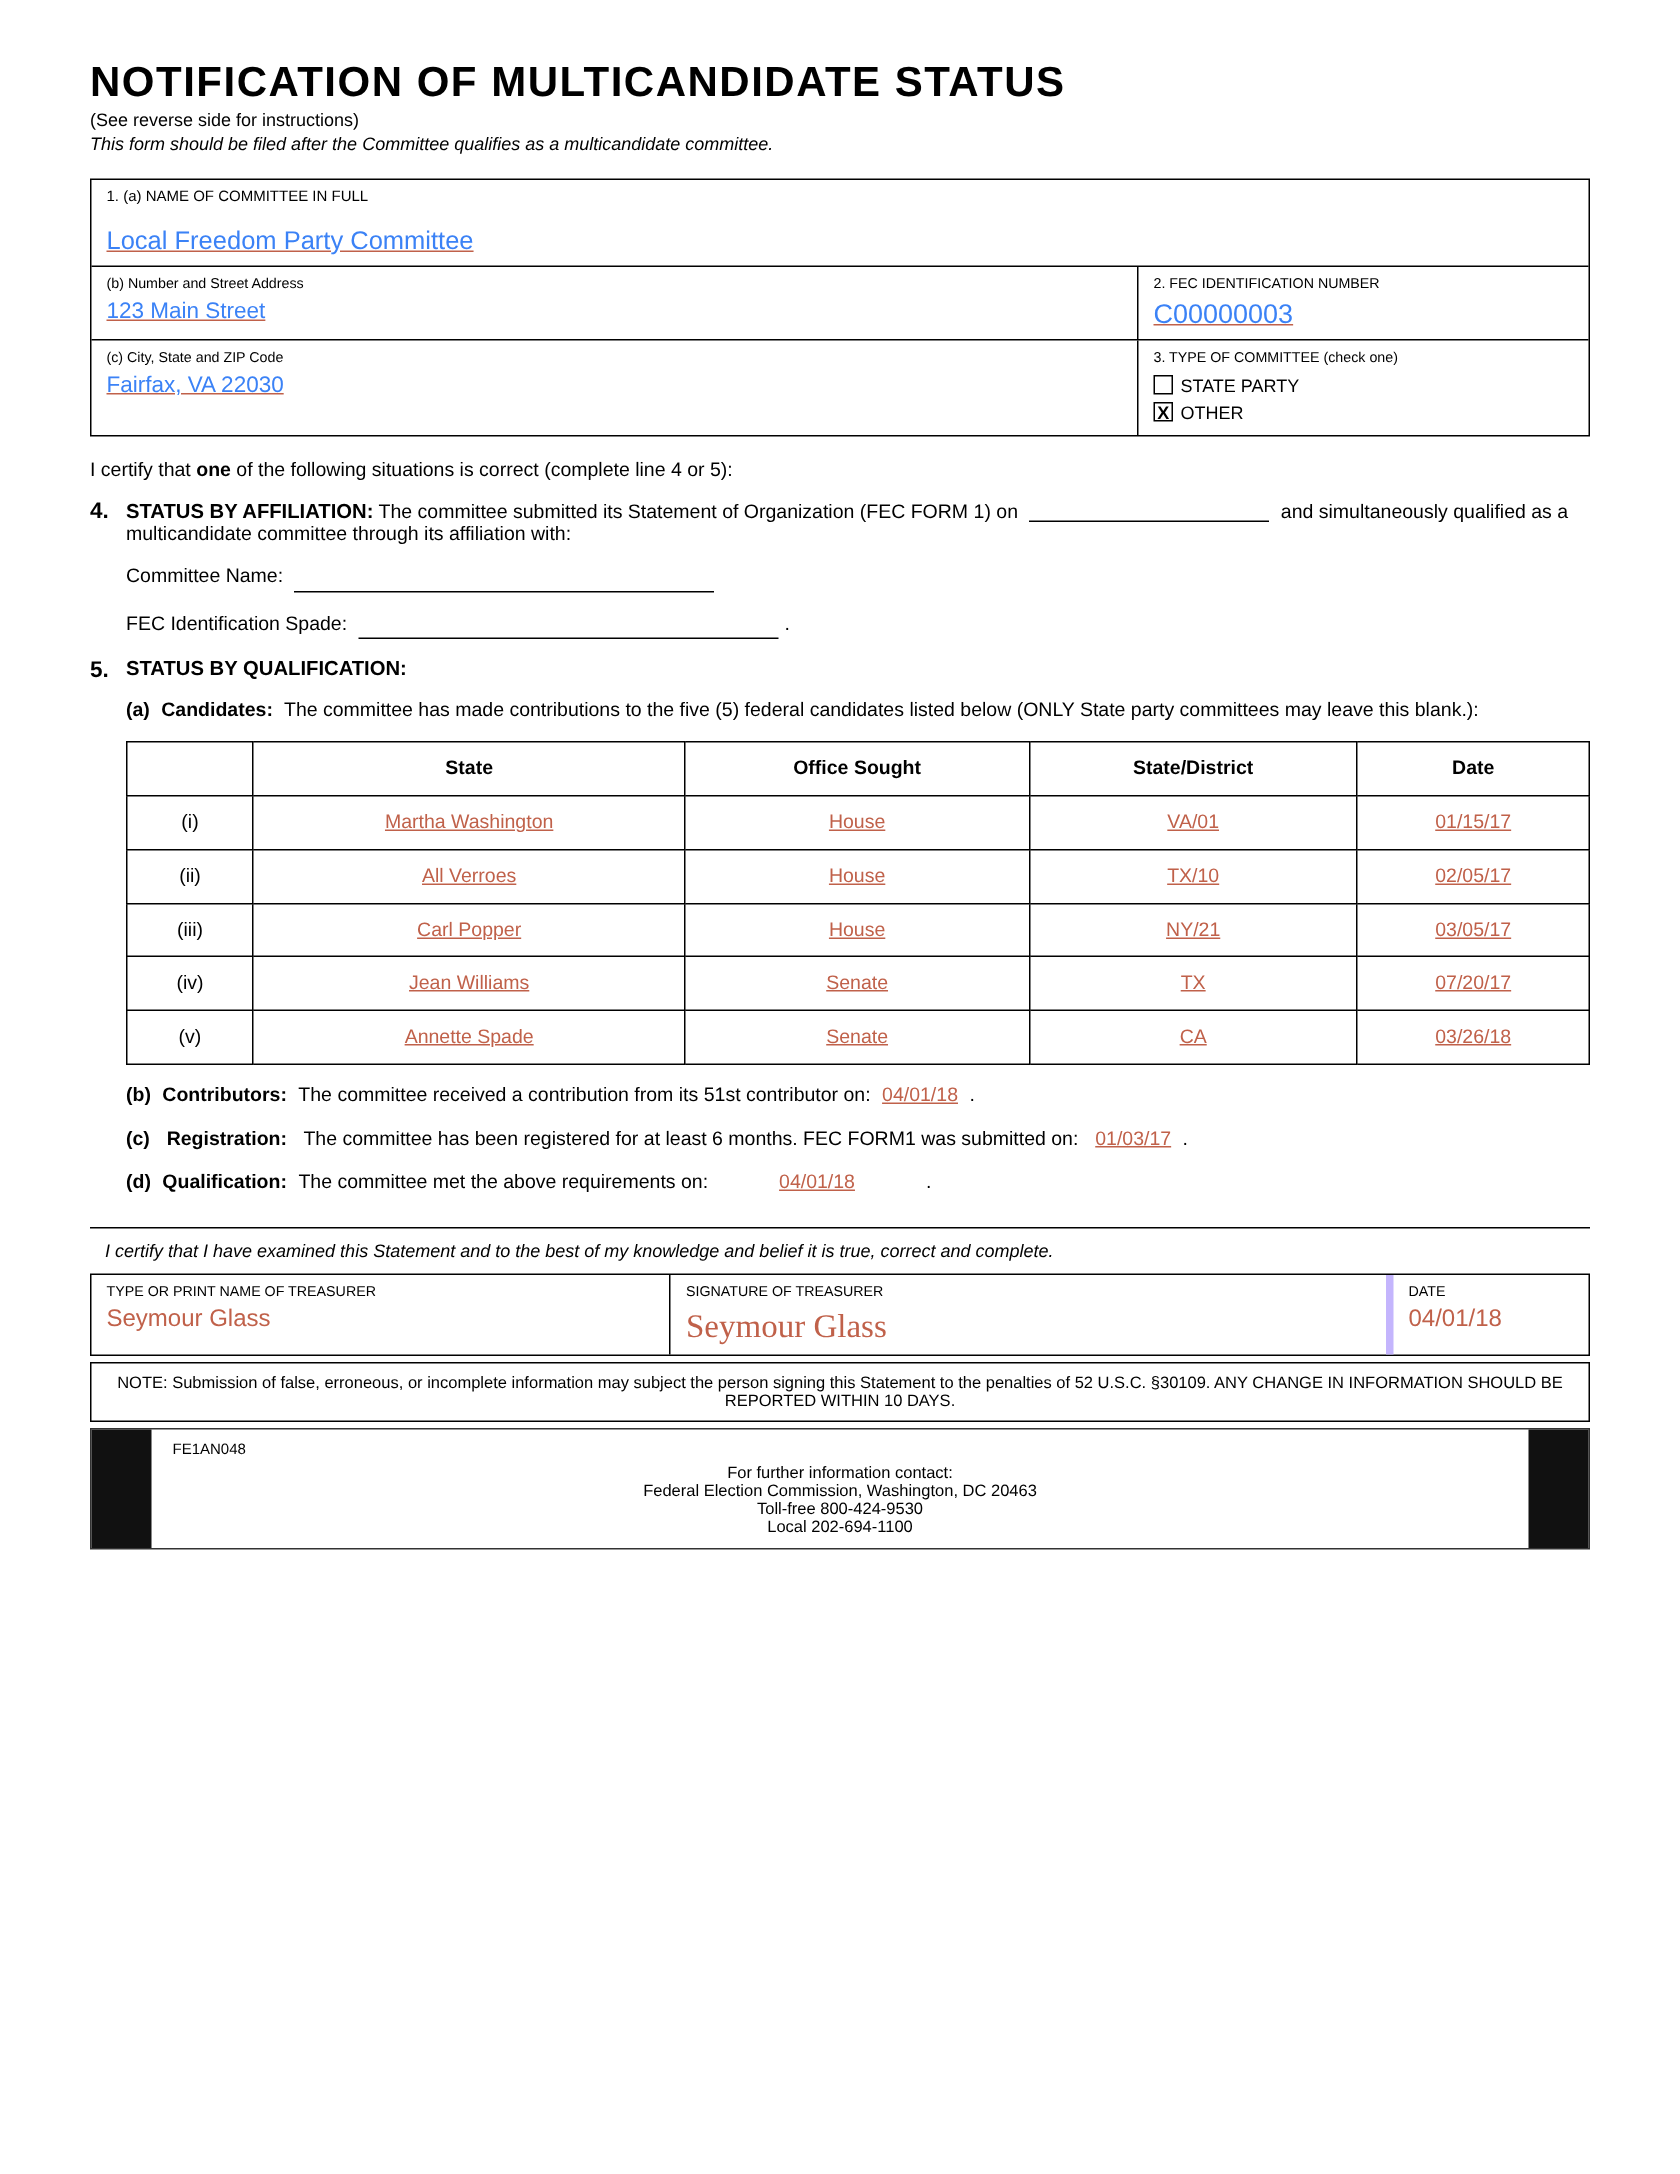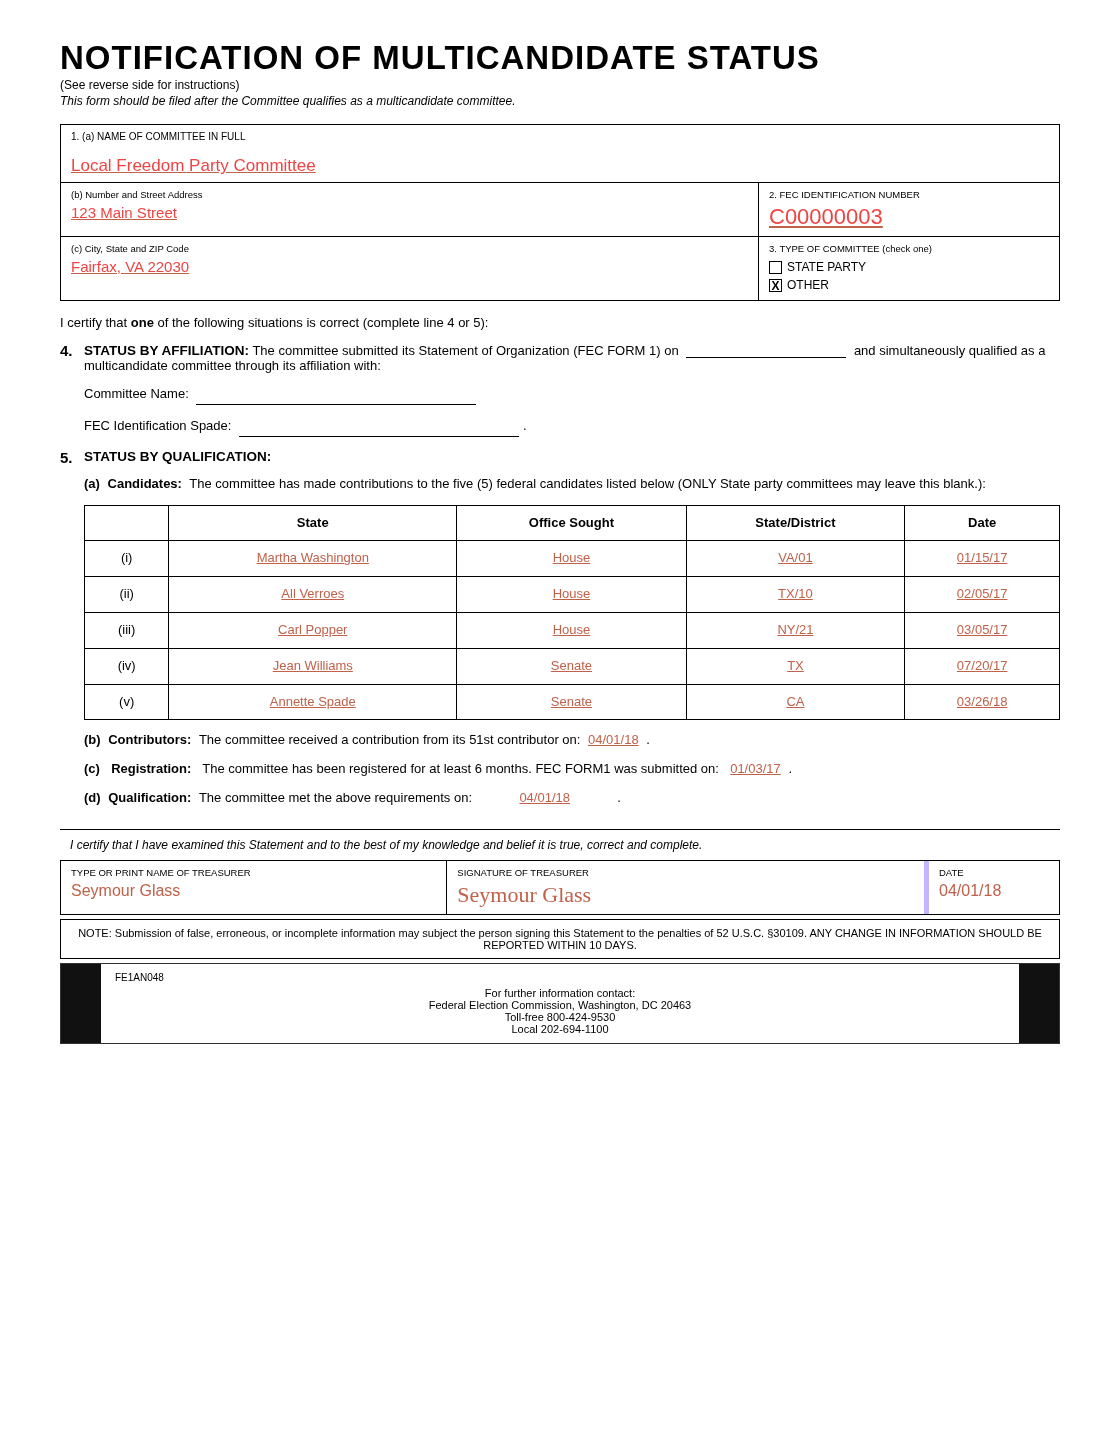--- a/index.html
+++ b/index.html
@@ -6,21 +6,21 @@
     body {
       font-family: Arial, sans-serif;
       font-size: 13px;
       background: #fff;
       color: #000;
       width: 1120px;
       min-height: 1449px;
       padding: 40px 60px;
     }
     .title {
-      font-size: 33px;
+      font-size: 28px;
       font-weight: 900;
       letter-spacing: 1px;
       line-height: 1.1;
       margin-bottom: 2px;
     }
     .subtitle {
       font-size: 12px;
       margin-bottom: 2px;
     }
     .subtitle-italic {
@@ -47,21 +47,21 @@
     .field-side {
       width: 300px;
       padding: 6px 10px;
     }
     .field-label {
       font-size: 10px;
       color: #000;
       margin-bottom: 4px;
     }
     .field-value {
-      color: #ef4444;
+      color: #3b82f6;
       font-size: 15px;
       font-weight: 500;
       text-decoration: underline;
       text-decoration-color: #c0614a;
     }
     .field-value-lg {
       font-size: 17px;
     }
     .field-label-sm {
       font-size: 9.5px;
@@ -293,21 +293,21 @@
     </div>
   </div>
 
   <div class="field-row">
     <div class="field-main">
       <div class="field-label field-label-sm">(b) Number and Street Address</div>
       <div class="field-value">123 Main Street</div>
     </div>
     <div class="field-side">
       <div class="field-label field-label-sm">2.   FEC IDENTIFICATION NUMBER</div>
-      <div class="field-value" style="font-size:22px;">C00000003</div>
+      <div class="field-value" style="font-size:18px;">C00000003</div>
     </div>
   </div>
 
   <div class="field-row">
     <div class="field-main">
       <div class="field-label field-label-sm">(c) City, State and ZIP Code</div>
       <div class="field-value">Fairfax, VA  22030</div>
     </div>
     <div class="field-side type-committee-row">
       <div class="field-label field-label-sm">3.  TYPE OF COMMITTEE (check one)</div>

